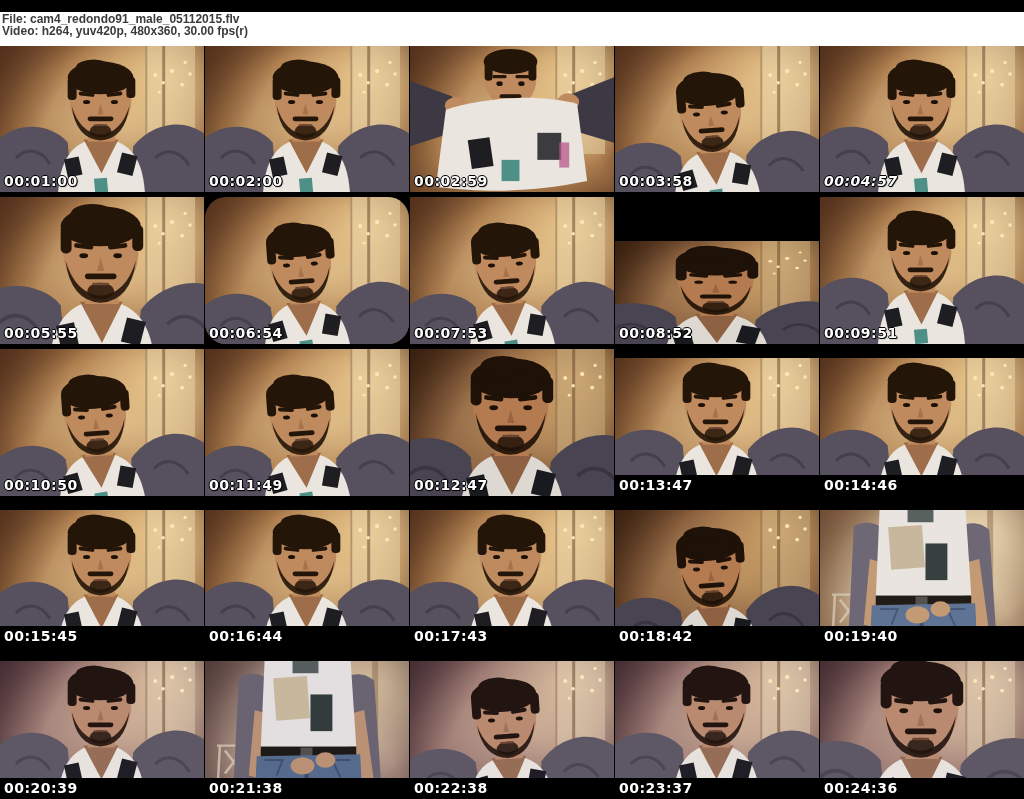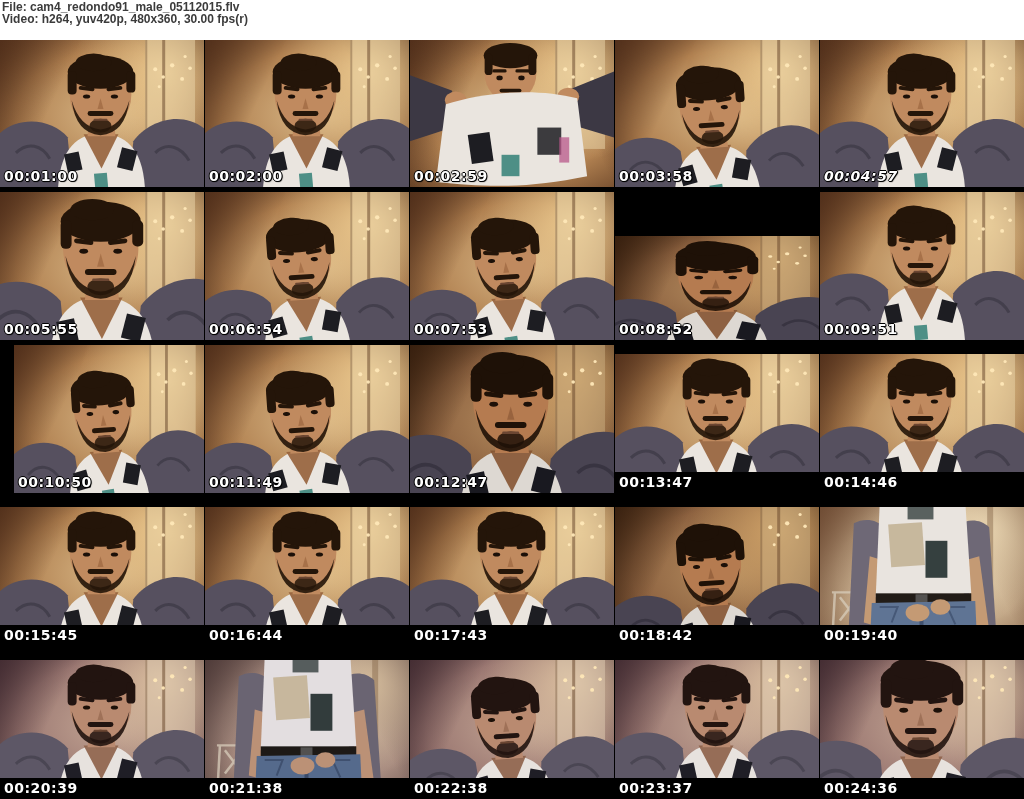--- a/index.html
+++ b/index.html
@@ -3,23 +3,23 @@
 <meta charset="utf-8">
 <style>
   html,body{margin:0;padding:0;}
   body{
     width:1024px;height:799px;overflow:hidden;background:#000;
     font-family:"Liberation Sans",sans-serif;
   }
   .sheet{width:1024px;height:799px;display:flex;flex-direction:column;background:#000;}
   .header{
     background:#ffffff;color:#3b3b3b;
-    padding:1px 0 14px 2px;
+    padding:1px 0 8px 2px;
     font-size:12px;font-weight:bold;line-height:12.3px;
-    letter-spacing:0px;flex:0 0 auto;
+    letter-spacing:0px;flex:0 0 auto;margin-top:12px;
   }
   .header div{white-space:nowrap;}
   .grid{
     flex:1 1 auto;
     display:grid;
     grid-template-columns:repeat(5,1fr);
     grid-template-rows:repeat(5,1fr);
     column-gap:1px;row-gap:5px;
     background:#000;
   }
@@ -309,21 +309,21 @@
     <ellipse cx="115" cy="54" rx="3.6" ry="2.1" fill="#1c1008"></ellipse>
     <path d="M101,56 L98,67 L104,67 Z" fill="#96603a" opacity="0.6"></path>
     <rect x="88" y="69" width="26" height="5" rx="2.5" fill="#241509"></rect>
     <path d="M72,58 Q76,92 101,94 Q126,92 130,58 Q122,86 101,88 Q80,86 72,58 Z" fill="#241509" opacity="0.9"></path>
     <ellipse cx="101" cy="84" rx="11" ry="7" fill="#241509" opacity="0.85"></ellipse>
     <rect x="94" y="77" width="14" height="2" rx="1" fill="#6b4632"></rect>
   </g>
         </svg>
         <div class="ts">00:05:55</div>
       </div>
-      <div class="cell" style="background: radial-gradient(circle at 80% 22%, rgb(236, 201, 142) 0%, rgba(0, 0, 0, 0) 45%), linear-gradient(115deg, rgb(82, 48, 27) 0%, rgba(0, 0, 0, 0) 30%), linear-gradient(245deg, rgba(82, 48, 27, 0.8) 0%, rgba(0, 0, 0, 0) 25%), radial-gradient(at 55% 50%, rgb(217, 184, 135) 0%, rgb(176, 128, 80) 60%, rgb(82, 48, 27) 115%);">
+      <div class="cell" style="background: radial-gradient(circle at 80% 22%, rgb(236, 201, 142) 0%, rgba(0, 0, 0, 0) 45%), linear-gradient(115deg, rgb(82, 48, 27) 0%, rgba(0, 0, 0, 0) 30%), linear-gradient(245deg, rgba(82, 48, 27, 0.8) 0%, rgba(0, 0, 0, 0) 25%), radial-gradient(at 55% 50%, rgb(217, 184, 135) 0%, rgb(176, 128, 80) 60%, rgb(82, 48, 27) 115%); border-radius: 21px;">
         <svg viewBox="0 0 205 152" preserveAspectRatio="none" xmlns="http://www.w3.org/2000/svg">
           <g>
     <rect x="146" y="0" width="50" height="112" fill="#e8d2a6" opacity="0.55"></rect>
     <rect x="163" y="0" width="3" height="112" fill="#6b4a30" opacity="0.55"></rect>
     <rect x="146" y="0" width="2" height="112" fill="#6b4a30" opacity="0.4"></rect>
     <g fill="#ffe8b8" opacity="0.95">
       <circle cx="156" cy="30" r="2"></circle>
               <circle cx="164" cy="38" r="1.8"></circle>
       <circle cx="173" cy="26" r="2.2"></circle>
               <circle cx="183" cy="40" r="2"></circle>
@@ -493,21 +493,21 @@
     <ellipse cx="115" cy="54" rx="3.6" ry="2.1" fill="#1c1008"></ellipse>
     <path d="M101,56 L98,67 L104,67 Z" fill="#96603a" opacity="0.6"></path>
     <rect x="88" y="69" width="26" height="5" rx="2.5" fill="#241509"></rect>
     <path d="M72,58 Q76,92 101,94 Q126,92 130,58 Q122,86 101,88 Q80,86 72,58 Z" fill="#241509" opacity="0.9"></path>
     <ellipse cx="101" cy="84" rx="11" ry="7" fill="#241509" opacity="0.85"></ellipse>
     <rect x="94" y="77" width="14" height="2" rx="1" fill="#6b4632"></rect>
   </g>
         </svg>
         <div class="ts">00:09:51</div>
       </div>
-      <div class="cell" style="background: radial-gradient(circle at 80% 22%, rgb(236, 201, 142) 0%, rgba(0, 0, 0, 0) 45%), linear-gradient(115deg, rgb(82, 48, 27) 0%, rgba(0, 0, 0, 0) 30%), linear-gradient(245deg, rgba(82, 48, 27, 0.8) 0%, rgba(0, 0, 0, 0) 25%), radial-gradient(at 55% 50%, rgb(217, 184, 135) 0%, rgb(176, 128, 80) 60%, rgb(82, 48, 27) 115%); margin-left: 14px;">
+      <div class="cell" style="background: radial-gradient(circle at 80% 22%, rgb(236, 201, 142) 0%, rgba(0, 0, 0, 0) 45%), linear-gradient(115deg, rgb(82, 48, 27) 0%, rgba(0, 0, 0, 0) 30%), linear-gradient(245deg, rgba(82, 48, 27, 0.8) 0%, rgba(0, 0, 0, 0) 25%), radial-gradient(at 55% 50%, rgb(217, 184, 135) 0%, rgb(176, 128, 80) 60%, rgb(82, 48, 27) 115%);">
         <svg viewBox="0 0 205 152" preserveAspectRatio="none" xmlns="http://www.w3.org/2000/svg">
           <g>
     <rect x="146" y="0" width="50" height="112" fill="#e8d2a6" opacity="0.55"></rect>
     <rect x="163" y="0" width="3" height="112" fill="#6b4a30" opacity="0.55"></rect>
     <rect x="146" y="0" width="2" height="112" fill="#6b4a30" opacity="0.4"></rect>
     <g fill="#ffe8b8" opacity="0.95">
       <circle cx="156" cy="30" r="2"></circle>
               <circle cx="164" cy="38" r="1.8"></circle>
       <circle cx="173" cy="26" r="2.2"></circle>
               <circle cx="183" cy="40" r="2"></circle>

